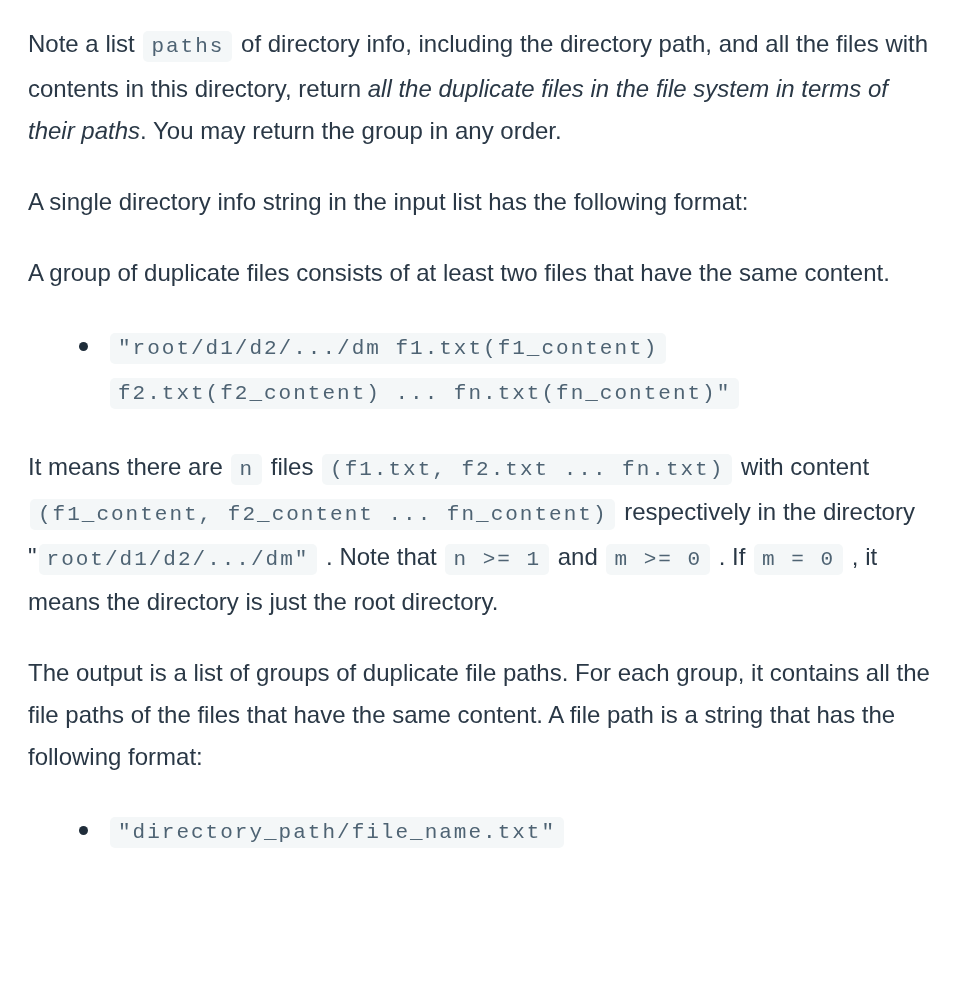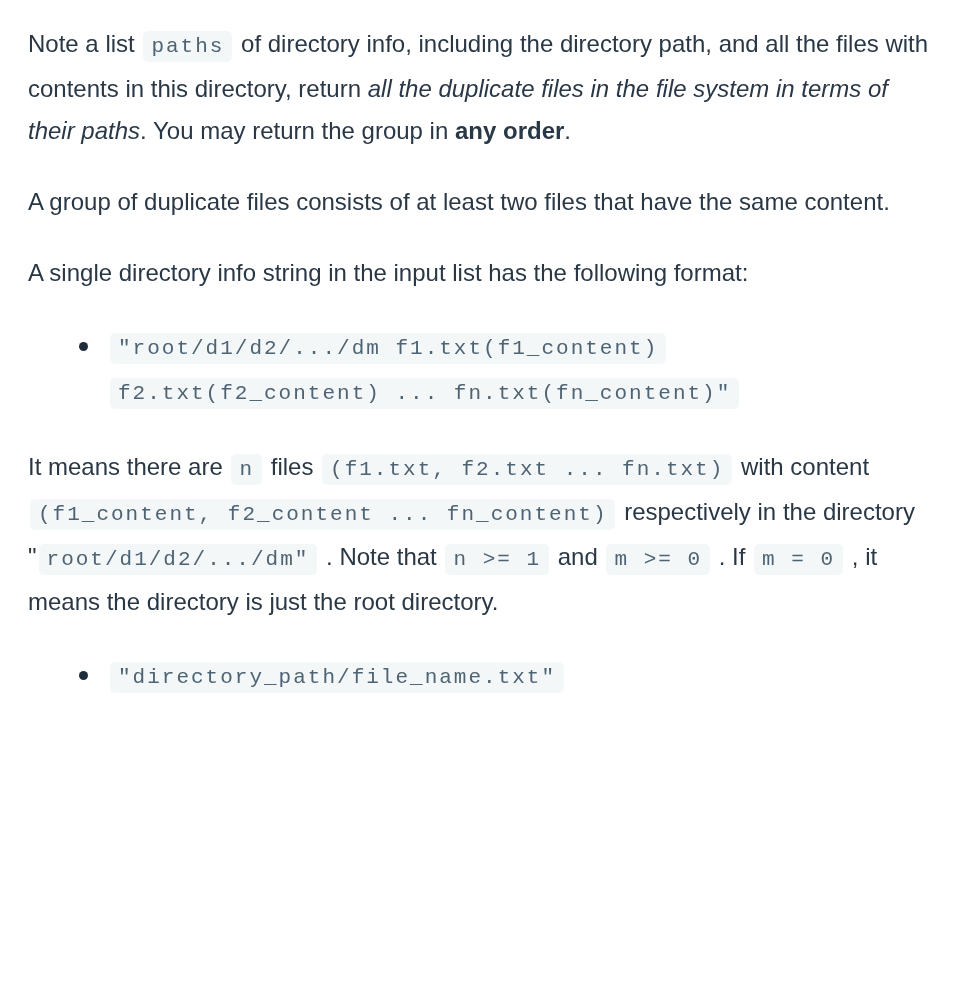--- a/index.html
+++ b/index.html
@@ -50,29 +50,30 @@
     letter-spacing:2px;
     color:var(--code-text);
     background:var(--code-bg);
     padding:4px 8px;
     border-radius:5px;
     margin:15px 2px;
     -webkit-box-decoration-break:clone;
     box-decoration-break:clone;
   }
   .desc em{font-style:italic;}
-  .desc strong{font-weight:700;}
+  .desc strong{font-weight:400;}
 </style>
 </head>
 <body>
 
 <main class="desc" id="desc-root">
     <p><span>Note a list </span><code class="inline-code">paths</code><span> of directory info, including the directory path, and all the files with contents in this directory, return </span><em>all the duplicate files in the file system in terms of their paths</em><span>. You may return the group in </span><strong>any order</strong><span>.</span></p>
+    <p><span>A single directory info string in the input list has the following format:</span></p>
     <p><span>A group of duplicate files consists of at least two files that have the same content.</span></p>
-    <p><span>A single directory info string in the input list has the following format:</span></p>
     <ul>
       <li><code class="inline-code">"root/d1/d2/.../dm f1.txt(f1_content) f2.txt(f2_content) ... fn.txt(fn_content)"</code></li>
     </ul>
     <p><span>It means there are </span><code class="inline-code">n</code><span> files </span><code class="inline-code">(f1.txt, f2.txt ... fn.txt)</code><span> with content </span><code class="inline-code">(f1_content, f2_content ... fn_content)</code><span> respectively in the directory "</span><code class="inline-code">root/d1/d2/.../dm"</code><span> . Note that </span><code class="inline-code">n &gt;= 1</code><span> and </span><code class="inline-code">m &gt;= 0</code><span> . If </span><code class="inline-code">m = 0</code><span> , it means the directory is just the root directory.</span></p>
+    <p><span>The output is a list of groups of duplicate file paths. For each group, it contains all the file paths of the files that have the same content. A file path is a string that has the following format:</span></p>
     <ul>
       <li><code class="inline-code">"directory_path/file_name.txt"</code></li>
     </ul>
   </main>
 
 </body></html>

